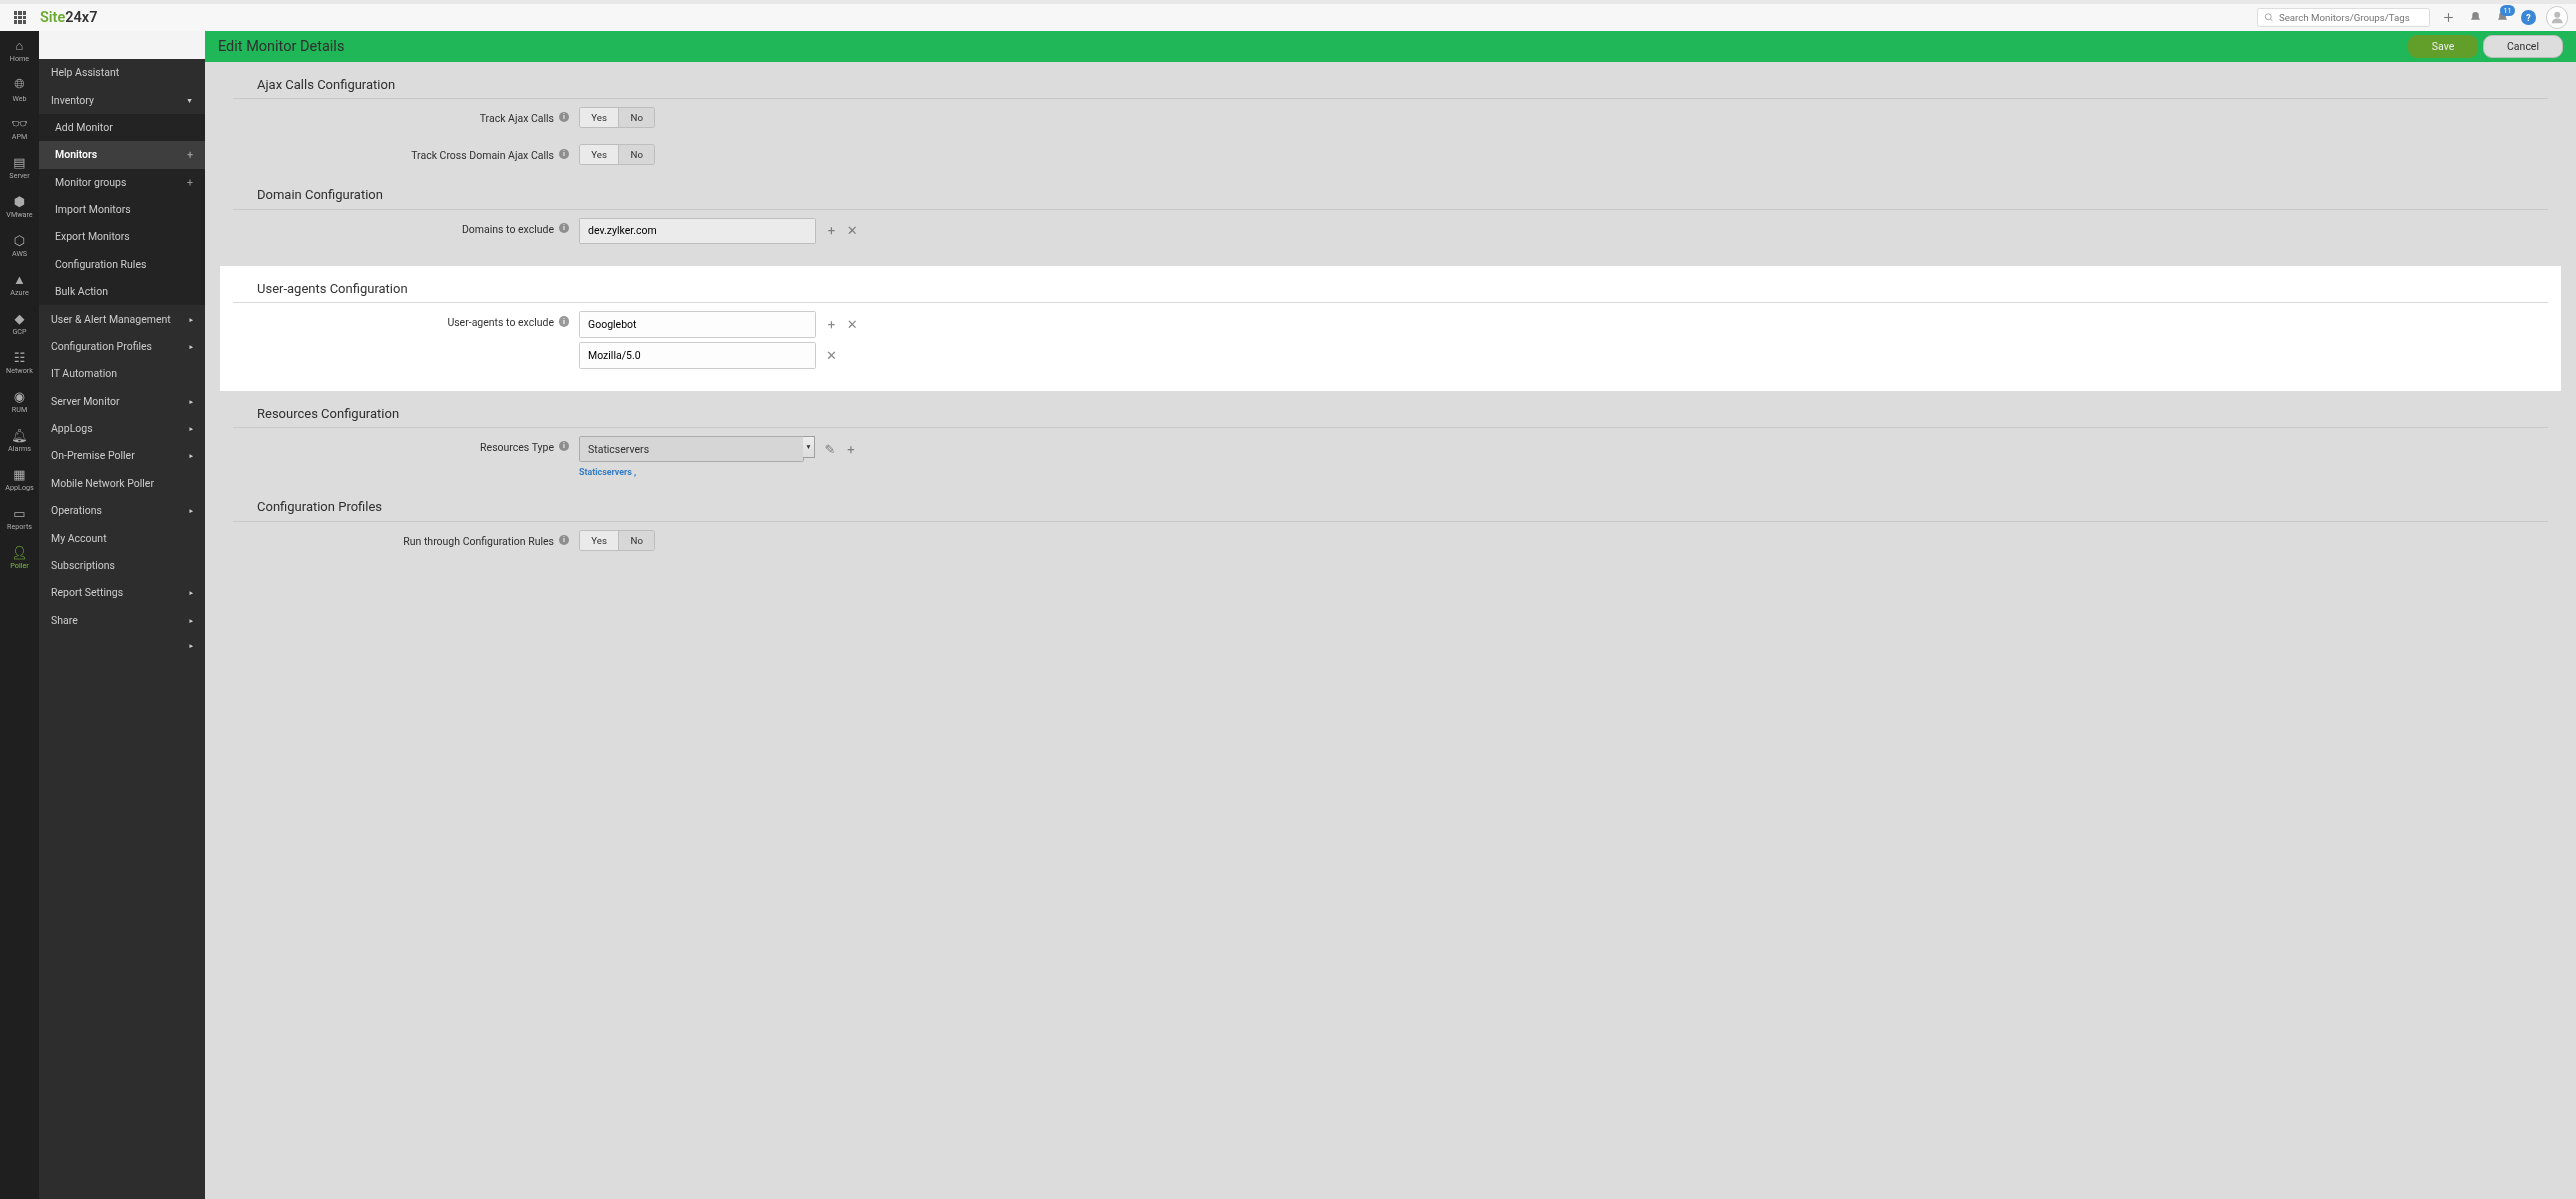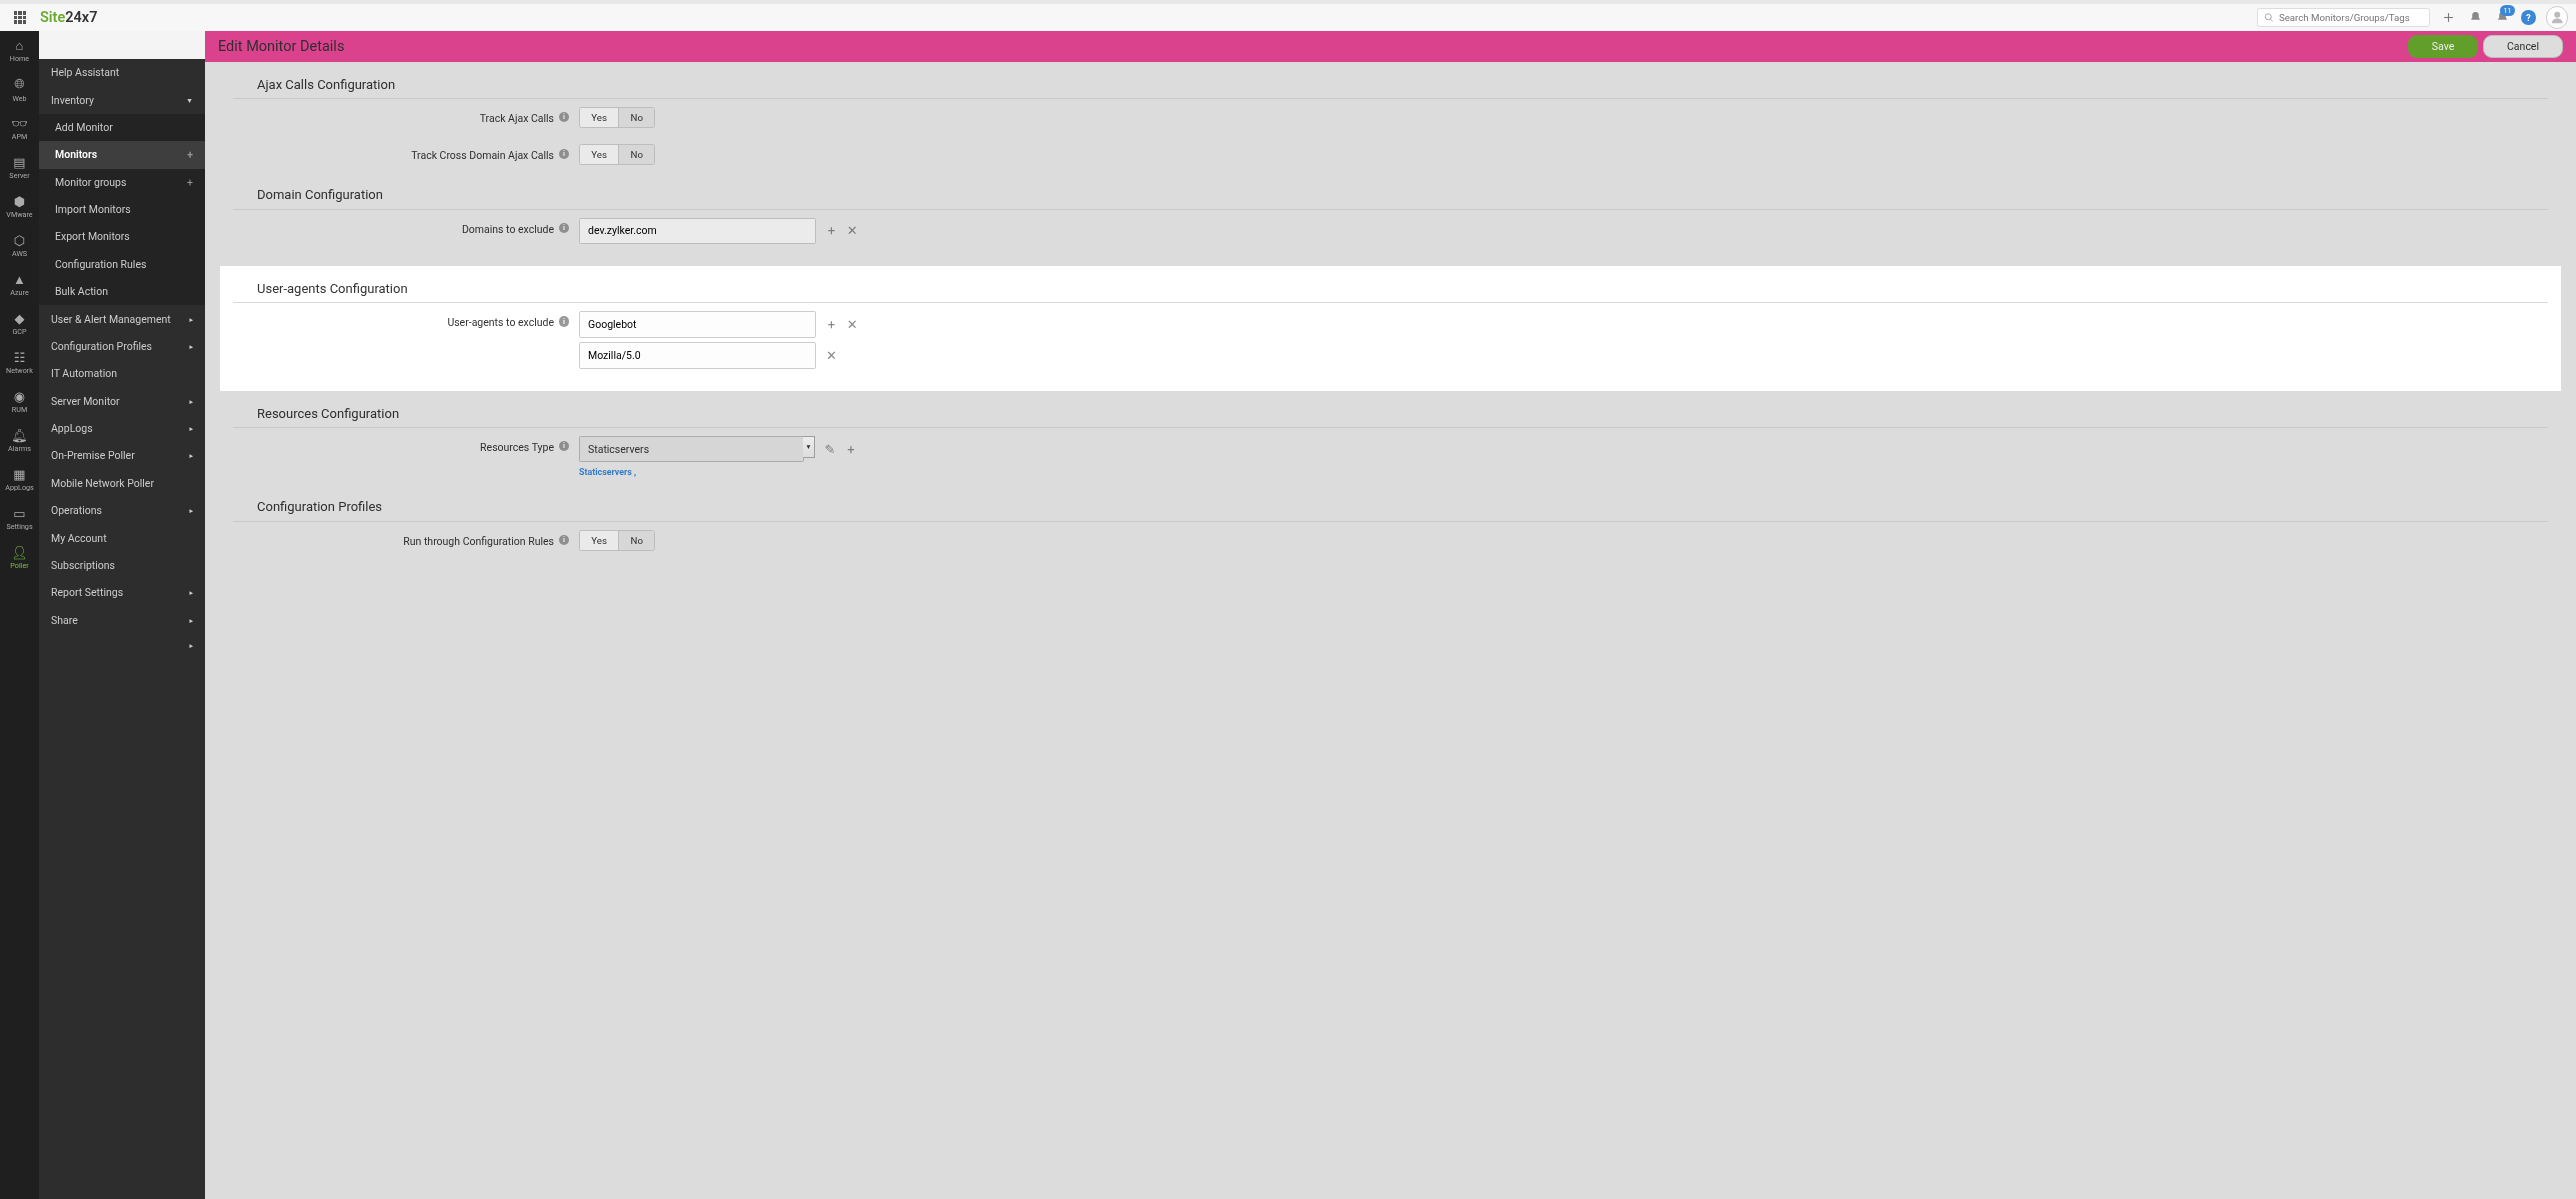--- a/index.html
+++ b/index.html
@@ -33,21 +33,21 @@
 .side-item.child { padding-left: 16px; }
 .side-item.expanded { background: #2d2d2d; }
 .side-item.active { background: #3e3e3e; color: #fff; font-weight: 600; }
 .side-section-open { background: #232323; }
 .caret { font-size: 7.2px; }
 .add-small { color: #999; }
 
 
 .main { flex: 1; background: #ededed; position: relative; overflow-y: auto; }
 .dim-overlay { position: absolute; inset: 0; background: rgba(0,0,0,0.07); pointer-events: none; z-index: 2; }
-.page-header { height: 31px; display: flex; align-items: center; padding: 0 13px; background: #ec4899; }
+.page-header { height: 31px; display: flex; align-items: center; padding: 0 13px; background: #22c55e; }
 .page-title { font-size: 14.5px; font-weight: 400; color: #333; }
 .page-actions { margin-left: auto; display: flex; gap: 4.8px; }
 .btn { padding: 4px 23px; border-radius: 9px; font-size: 10.5px; cursor: pointer; border: 0.8px solid transparent; }
 .btn-primary { background: #6aaa2e; color: #fff; }
 .btn-secondary { background: #eee; border: 0.8px solid #ccc; color: #333; }
 
 .content { padding: 0 28px 32px; }
 .section { margin-top: 14.5px; }
 .section.highlight { background: #fff; margin-left: -13px; margin-right: -13px; padding: 14.5px 13px; position: relative; z-index: 5; }
 .section-title { font-size: 13px; font-weight: 400; padding: 0 0 6.4px 24px; border-bottom: 0.8px solid #d9d9d9; }
@@ -174,21 +174,21 @@
     <div class="rail-item">
         <span class="rail-icon">🔔︎</span>
         <span>Alarms</span>
       </div>
     <div class="rail-item">
         <span class="rail-icon">▦</span>
         <span>AppLogs</span>
       </div>
     <div class="rail-item">
         <span class="rail-icon">▭</span>
-        <span>Settings</span>
+        <span>Reports</span>
       </div>
     <div class="rail-item active">
         <span class="rail-icon">👤︎</span>
         <span>Poller</span>
       </div>
   </div>
 
   <div class="sidebar">
     <div class="side-item">
         <span>Help Assistant</span>

